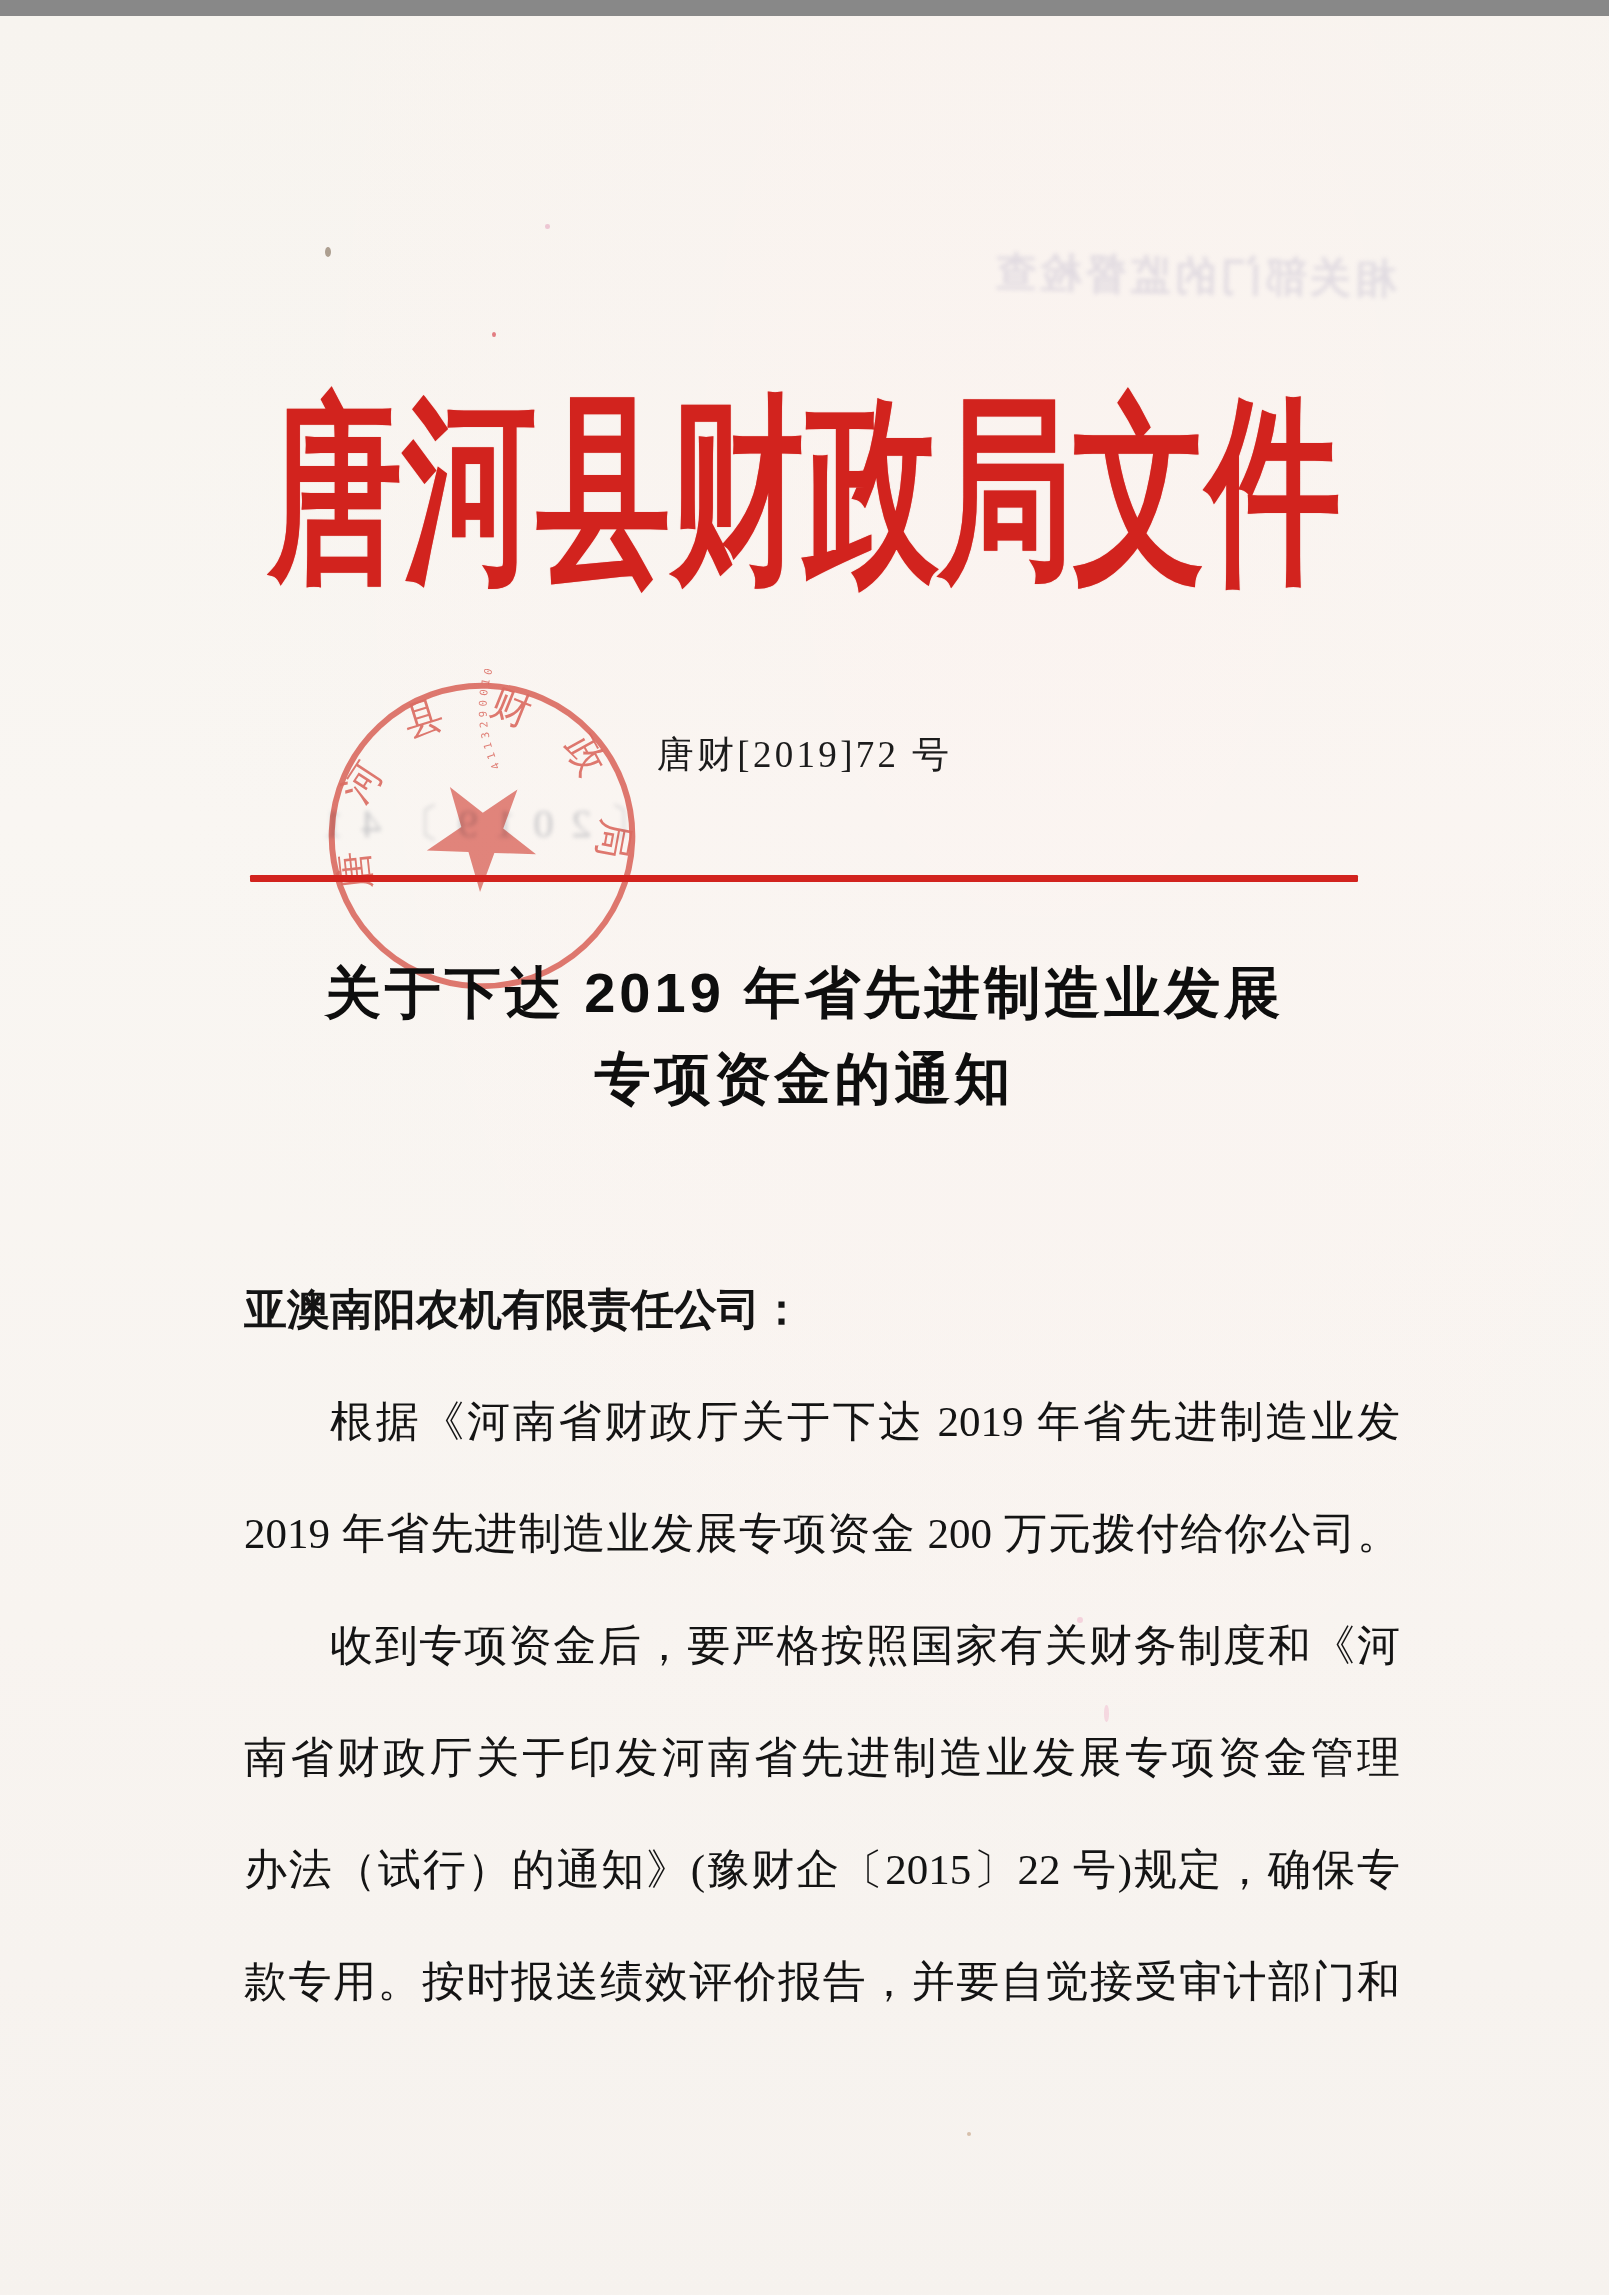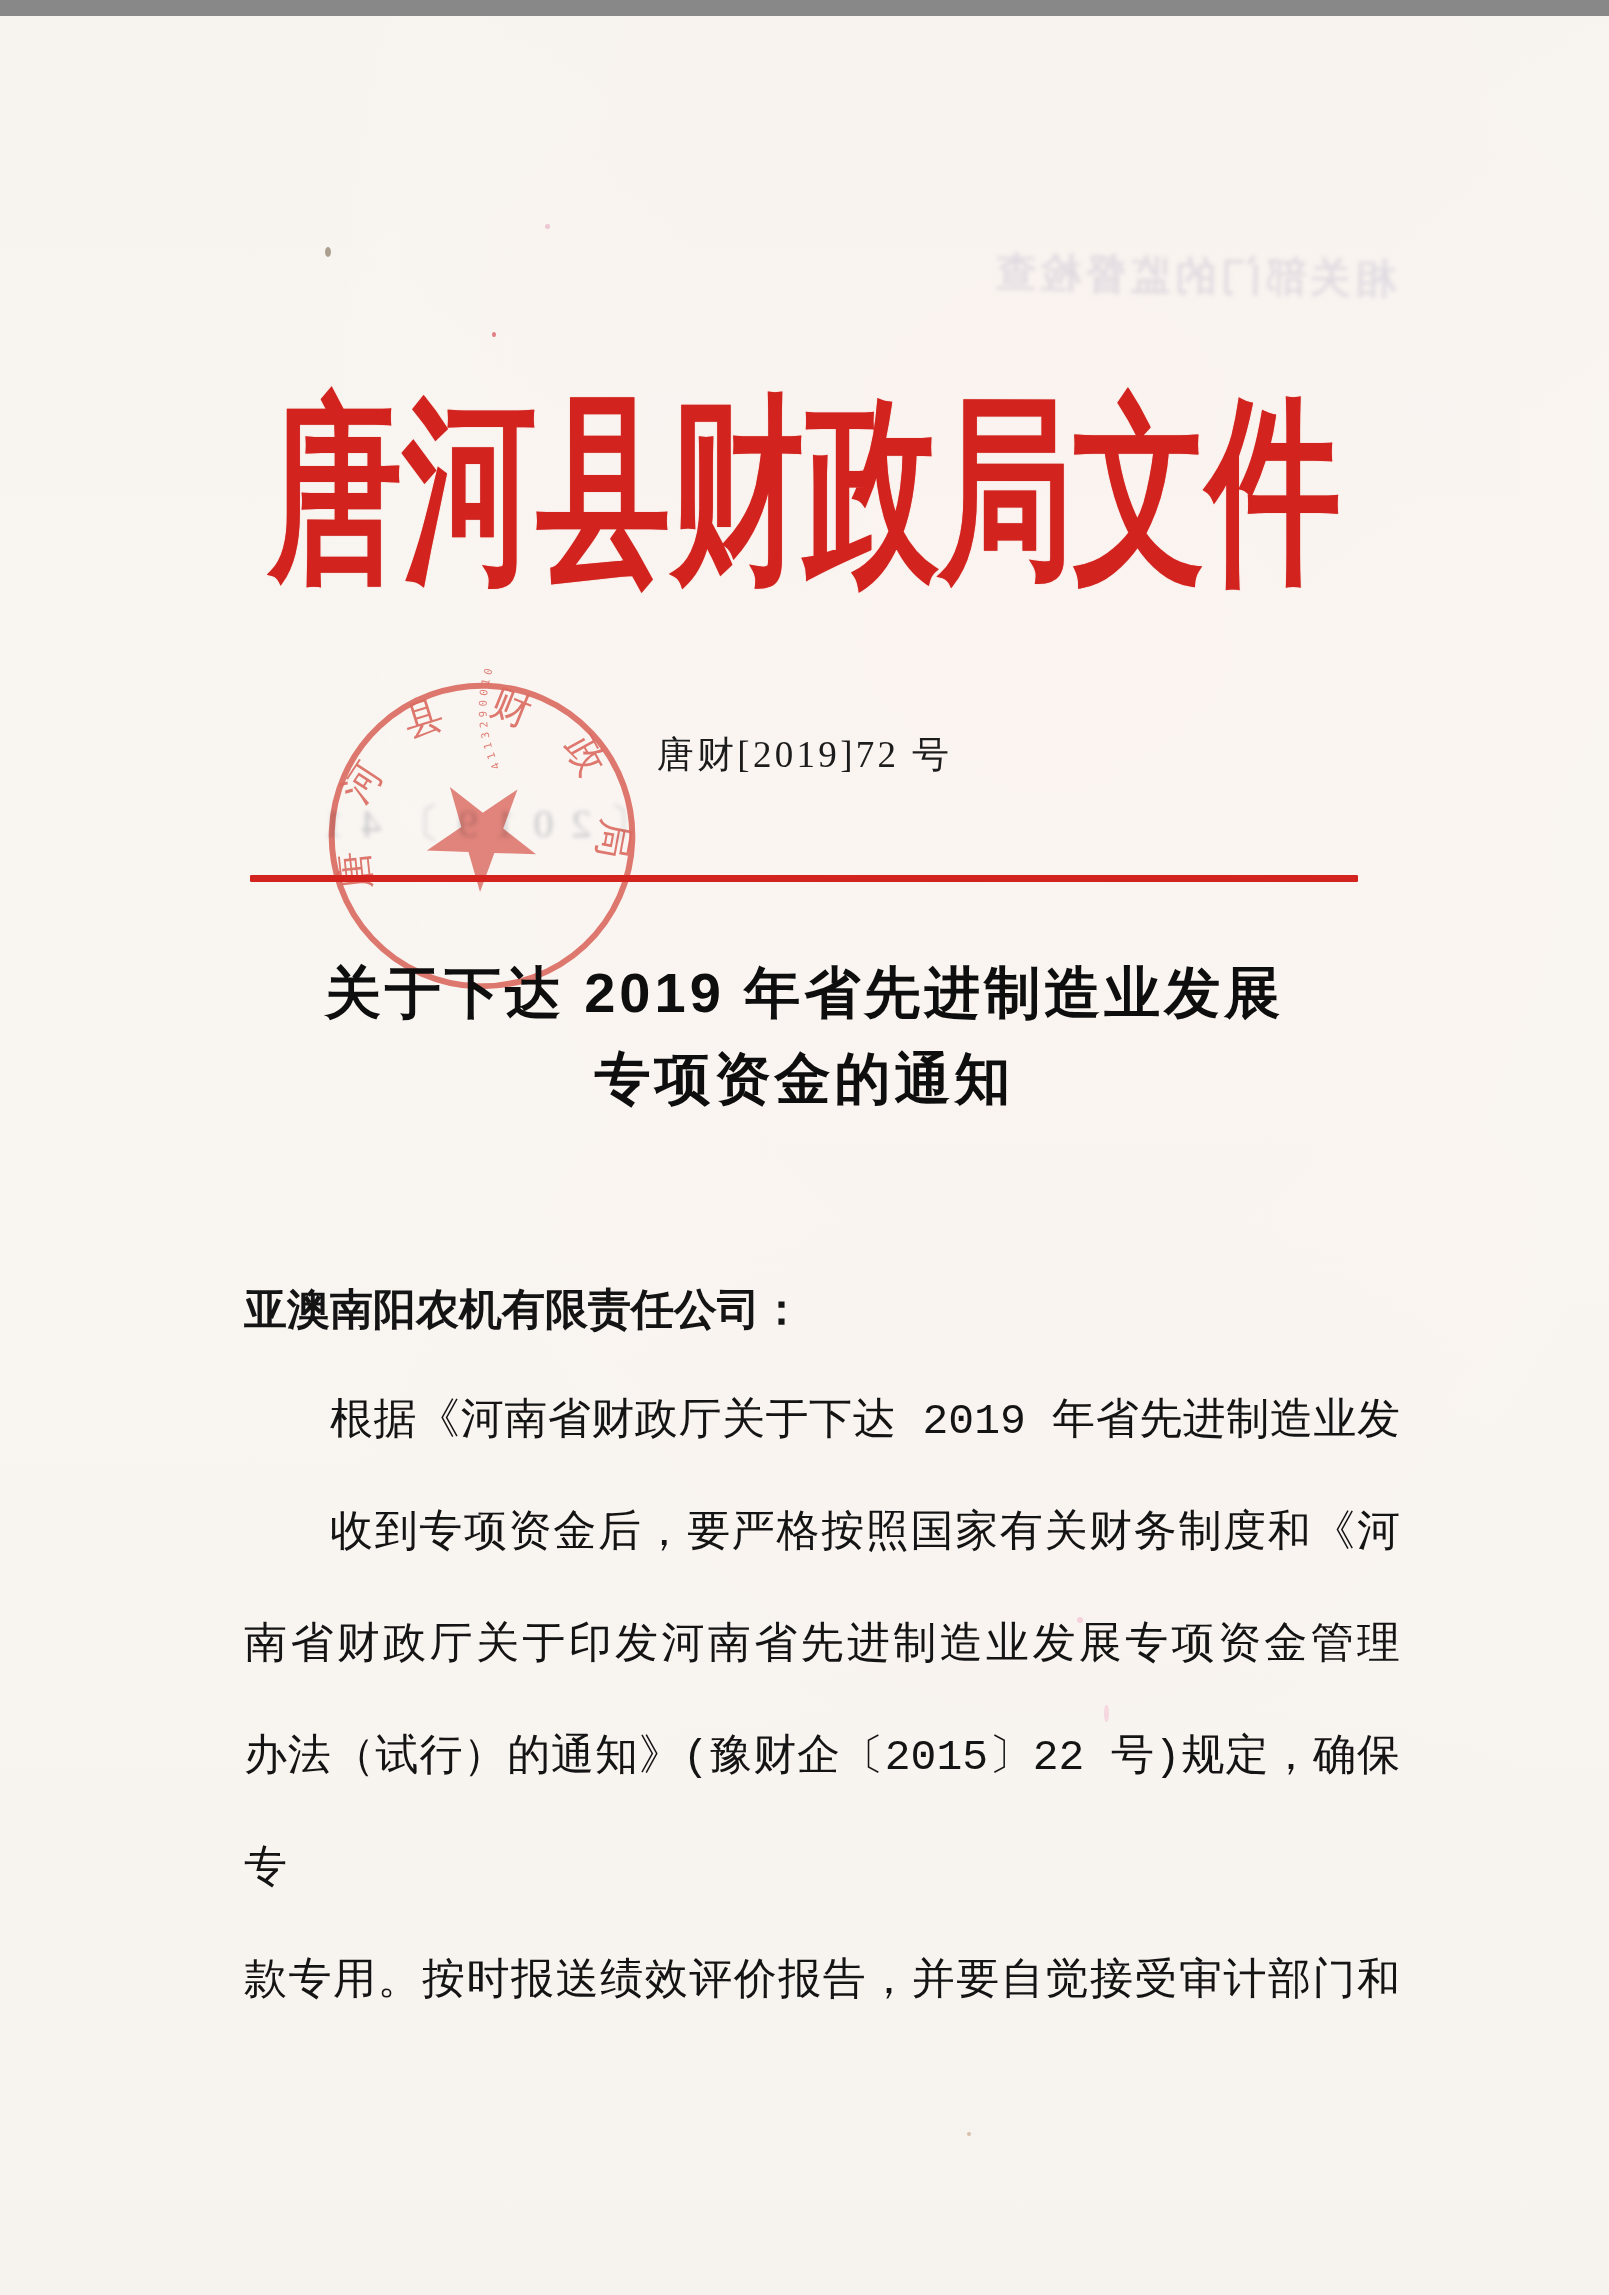--- a/index.html
+++ b/index.html
@@ -75,21 +75,21 @@
 
   
   .body-text {
     position:absolute; left:244px; top:1238px; width:1156px;
     font-size:43px; line-height:112px; color:#141414;
   }
   .body-line {
     text-align:justify; text-align-last:justify;
     white-space:nowrap; 
   }
-  .body-line.jline { white-space:normal;font-family:Liberation Mono, monospace; }
+  .body-line.jline { white-space:normal; }
   .body-line.indent { text-indent:86px; }
   .body-line.addressee { text-align:left; text-align-last:left;font-weight:bold; }
 
   
   .speck { position:absolute; border-radius:50%; }
   .speck.s1 { left:325px; top:231px; width:6px;  height:10px; background:#9a8a78; opacity:.8; }
   .speck.s2 { left:545px; top:208px; width:4.7px;  height:4.7px;  background:#e4a8c0; opacity:.6; }
   .speck.s3 { left:492px; top:316px; width:4px;  height:5.3px;  background:#d84a52; opacity:.7; }
   .speck.s4 { left:1077px; top:1601px; width:6px; height:6px; background:#f0b6cc; opacity:.55; }
   .speck.s5 { left:1104px; top:1689px; width:4.7px; height:17.4px; background:#f2bcd0; opacity:.5; }
@@ -128,20 +128,21 @@
   <div class="red-rule"></div>
 
   <div class="doc-title">
     <div>关于下达 2019 年省先进制造业发展</div>
     <div>专项资金的通知</div>
   </div>
 
   <div class="body-text">
     <div class="body-line addressee">亚澳南阳农机有限责任公司：</div>
     <div class="body-line jline indent">根据《河南省财政厅关于下达 2019 年省先进制造业发</div>
+    <div class="body-line jline">2019 年省先进制造业发展专项资金 200 万元拨付给你公司。</div>
     <div class="body-line jline indent">收到专项资金后，要严格按照国家有关财务制度和《河</div>
     <div class="body-line jline">南省财政厅关于印发河南省先进制造业发展专项资金管理</div>
     <div class="body-line jline">办法（试行）的通知》(豫财企〔2015〕22 号)规定，确保专</div>
     <div class="body-line jline">款专用。按时报送绩效评价报告，并要自觉接受审计部门和</div>
   </div>
 
   <div class="speck s1"></div>
   <div class="speck s2"></div>
   <div class="speck s3"></div>
   <div class="speck s4"></div>

